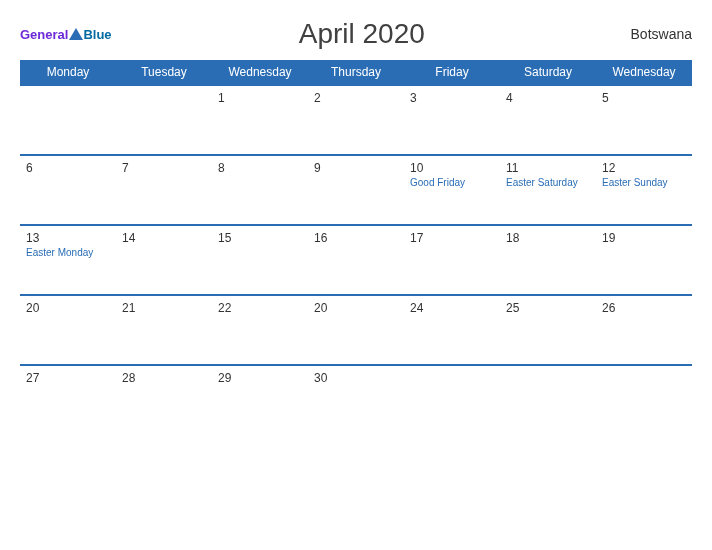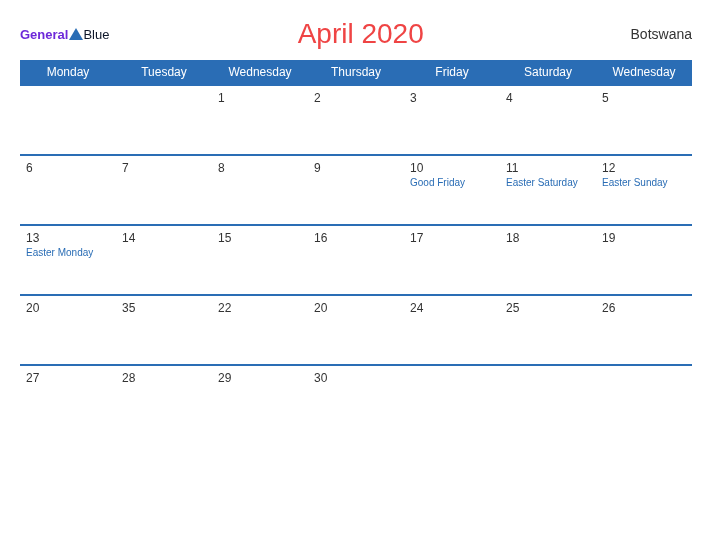--- a/index.html
+++ b/index.html
@@ -29,38 +29,38 @@
       font-weight: bold;
       color: #333;
       line-height: 1;
     }
     .logo-general {
       color: #6d28d9;
       font-size: 13px;
       font-weight: bold;
     }
     .logo-blue {
-      color: #0f172a;
+      color: #0369a1;
       font-size: 13px;
-      font-weight: normal;
+      font-weight: bold;
     }
     .logo-triangle {
       width: 0;
       height: 0;
       border-left: 7px solid transparent;
       border-right: 7px solid transparent;
       border-bottom: 12px solid #2a6db5;
       display: inline-block;
       margin-left: 1px;
       margin-bottom: 1px;
     }
     .title {
       font-size: 28px;
       font-weight: normal;
-      color: #ef4444;
+      color: #404040;
       text-align: center;
       flex: 1;
     }
     .country {
       font-size: 14px;
       color: #333;
       text-align: right;
       min-width: 80px;
     }
     .calendar {
@@ -203,21 +203,21 @@
           </td>
           <td>
             <span class="day-number">19</span>
           </td>
         </tr>
         <tr>
           <td>
             <span class="day-number">20</span>
           </td>
           <td>
-            <span class="day-number">35</span>
+            <span class="day-number">21</span>
           </td>
           <td>
             <span class="day-number">22</span>
           </td>
           <td>
             <span class="day-number">20</span>
           </td>
           <td>
             <span class="day-number">24</span>
           </td>

